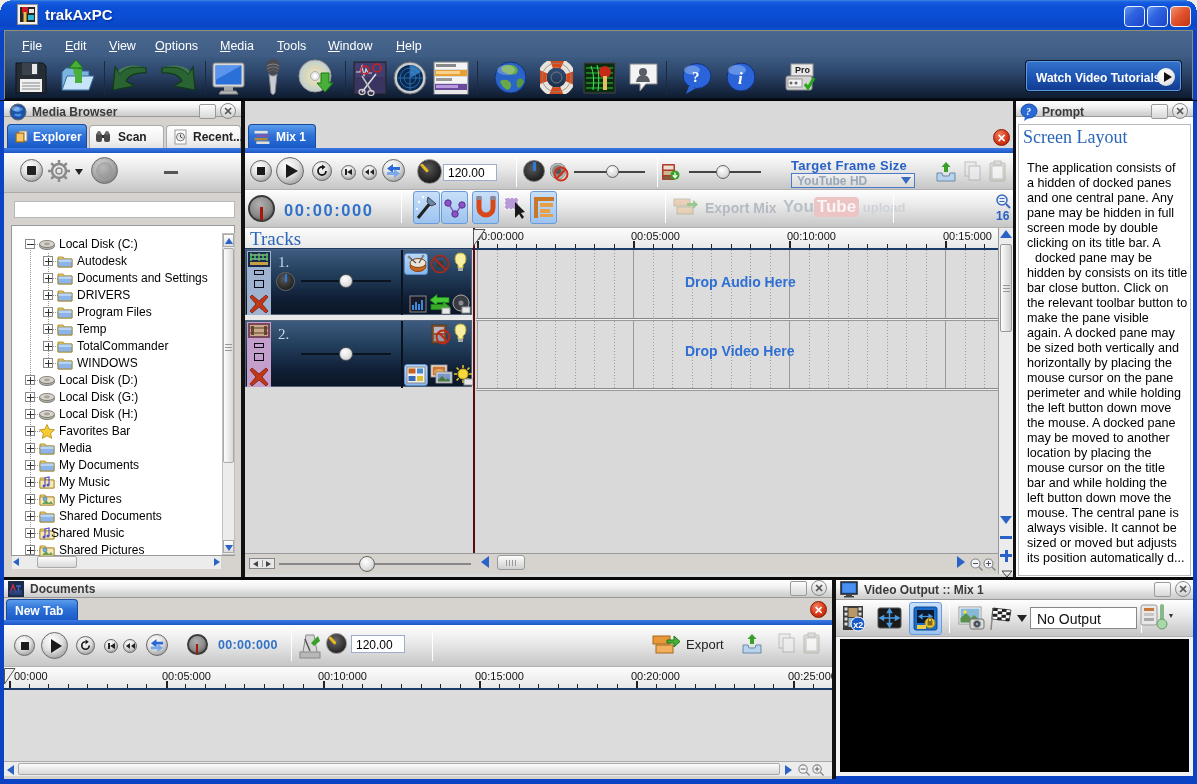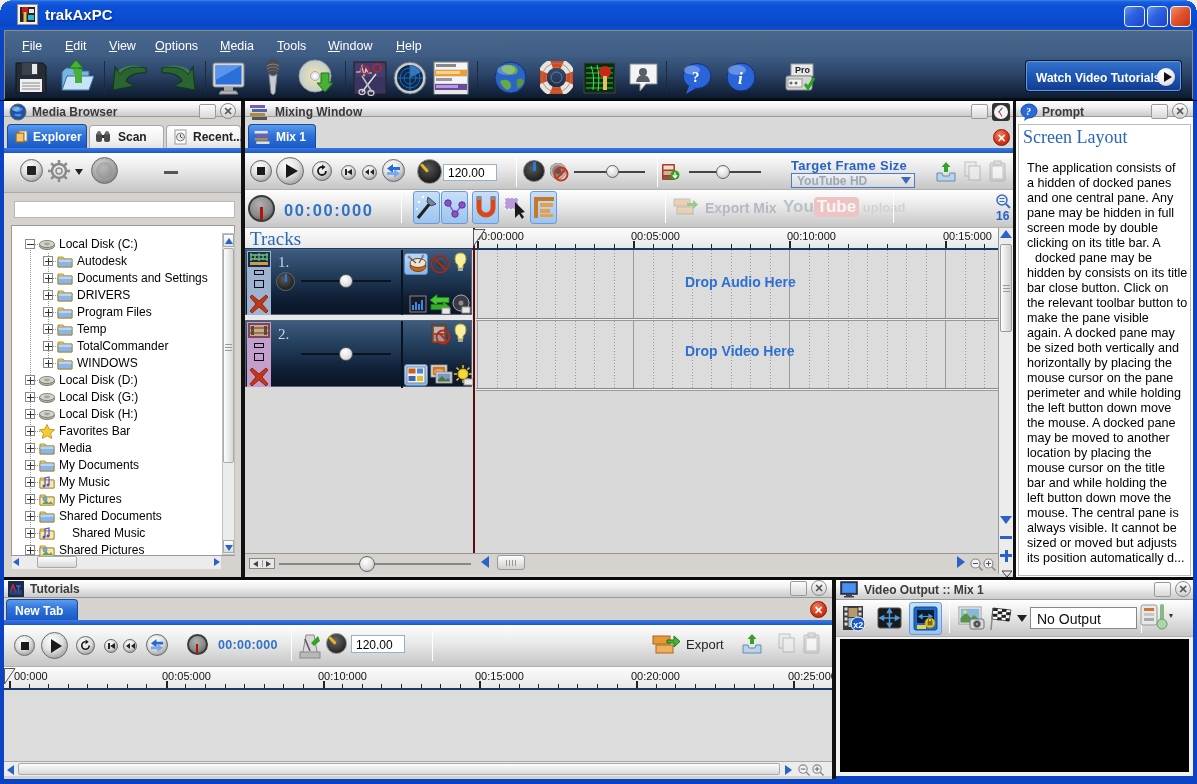--- a/index.html
+++ b/index.html
@@ -462,21 +462,21 @@
         <div style="position:absolute;left:1px;top:4px;width:7px;height:1px;background:#333;"></div>
         <div style="position:absolute;left:4px;top:1px;width:1px;height:7px;background:#333;"></div>
       </div>
       <svg style="position:absolute;left:28px;top:295px" width="16" height="14" viewBox="0 0 16 14">
         <path d="M1 3 L6 3 L7.5 5 L15 5 L15 13 L1 13 Z" fill="#f4d878" stroke="#a08020" stroke-width="0.8"></path>
         <path d="M1 5 L15 5 L15 13 L1 13 Z" fill="#f8e8b0" stroke="#a08020" stroke-width="0.8"></path>
         <path d="M6 11 L6 3 L10 2 L10 10" stroke="#5050c8" stroke-width="1.2" fill="none"></path>
         <circle cx="5" cy="11" r="1.5" fill="#5050c8"></circle>
         <circle cx="9" cy="10" r="1.5" fill="#5050c8"></circle>
       </svg>
-      <div style="position:absolute;left:61px;top:295px;white-space:nowrap;">Shared Music</div>
+      <div style="position:absolute;left:40px;top:295px;white-space:nowrap;">Shared Music</div>
       <div style="position:absolute;left:24px;top:319px;width:8px;height:1px;background-image:linear-gradient(90deg,#999 1px,transparent 1px);background-size:2px 1px;"></div>
       <div style="position:absolute;left:14px;top:314px;width:10px;height:10px;background:#fff;border:1px solid #8a8a8a;">
         <div style="position:absolute;left:1px;top:4px;width:7px;height:1px;background:#333;"></div>
         <div style="position:absolute;left:4px;top:1px;width:1px;height:7px;background:#333;"></div>
       </div>
       <svg style="position:absolute;left:28px;top:312px" width="16" height="14" viewBox="0 0 16 14">
         <path d="M1 3 L6 3 L7.5 5 L15 5 L15 13 L1 13 Z" fill="#f4d878" stroke="#a08020" stroke-width="0.8"></path>
         <path d="M1 5 L15 5 L15 13 L1 13 Z" fill="#f8e8b0" stroke="#a08020" stroke-width="0.8"></path>
         <circle cx="6" cy="7" r="2" fill="#78b0e8" stroke="#4878b0" stroke-width="0.7"></circle>
         <path d="M3 12 L7 8 L10 11 L12 9 L14 12 Z" fill="#68a060"></path>
@@ -493,35 +493,20 @@
     <div style="position:absolute;left:2px;top:311px;border-top:6px solid #2a62c8;border-left:4px solid transparent;border-right:4px solid transparent;"></div>
   </div>
 
   <div class="abs" style="left:8px;top:455px;width:209px;height:13px;background:#ececec;">
     <div style="position:absolute;left:1px;top:2px;border-right:6px solid #2a62c8;border-top:4px solid transparent;border-bottom:4px solid transparent;"></div>
     <div style="position:absolute;left:25px;top:0;width:40px;height:12px;background:linear-gradient(180deg,#fdfdfd,#d8d8d8);border:1px solid #aaa;border-radius:2px;"></div>
     <div style="position:absolute;right:1px;top:2px;border-left:6px solid #2a62c8;border-top:4px solid transparent;border-bottom:4px solid transparent;"></div>
   </div>
 </div>
 <div id="mixing" class="abs panel" style="left:245px;top:101px;width:768px;height:477px;background:#d9d9d9;">
-  <div class="ptitle">
-      <svg style="position:absolute;left:5px;top:3px" width="17" height="16" viewBox="0 0 17 16">
-        <rect x="0" y="1" width="15" height="3" fill="#7a5ab0"></rect>
-        <rect x="2" y="5" width="15" height="3" fill="#4a6ab0"></rect>
-        <rect x="0" y="9" width="15" height="3" fill="#b08a3a"></rect>
-        <rect x="2" y="13" width="15" height="3" fill="#555"></rect>
-      </svg>
-      <div class="ptext" style="left:30px;">Mixing Window</div>
-      <div class="pmax" style="left:726px;"></div>
-      <div class="abs" style="left:747px;top:2px;width:18px;height:18px;background:#333;border-radius:3px;">
-        <div style="position:absolute;left:2px;top:2px;width:14px;height:14px;border-radius:50%;background:#f4f4f4;"></div>
-        <div style="position:absolute;left:8px;top:4px;width:1px;height:6px;background:#333;transform:rotate(40deg);"></div>
-        <div style="position:absolute;left:8px;top:8px;width:1px;height:6px;background:#c04040;transform:rotate(-30deg);"></div>
-      </div>
-    </div>
   <div class="abs tab-active" style="left:3px;top:23px;width:68px;height:24px;">
       <svg style="position:absolute;left:5px;top:5px" width="16" height="14" viewBox="0 0 17 16">
         <rect x="0" y="1" width="15" height="3" fill="#e8e2da"></rect>
         <rect x="2" y="5" width="15" height="3" fill="#7a5ab0"></rect>
         <rect x="0" y="9" width="15" height="3" fill="#b08a3a"></rect>
         <rect x="2" y="13" width="15" height="3" fill="#ddd"></rect>
       </svg>
       <span style="position:absolute;left:27px;top:5px;">Mix 1</span>
     </div>
   <div class="abs" style="left:748px;top:28px;width:17px;height:17px;border-radius:50%;background:radial-gradient(circle at 38% 30%,#f08060 0%,#d83818 55%,#a82000 100%);border:1px solid #8a1800;">
@@ -979,21 +964,21 @@
   </div>
 </div>
 <div id="trakkutter" class="abs panel" style="left:4px;top:580px;width:828px;height:199px;">
   <div class="ptitle" style="height:18px;">
       <svg style="position:absolute;left:4px;top:1px" width="16" height="16" viewBox="0 0 16 16">
         <rect x="0" y="0" width="16" height="16" fill="#1a2a4a"></rect>
         <path d="M2 12 L5 4 L8 12" stroke="#c03040" stroke-width="1.5" fill="none"></path>
         <path d="M8 5 L13 5 M10.5 5 L10.5 12" stroke="#3a6ac8" stroke-width="1.5" fill="none"></path>
         <rect x="2" y="9" width="12" height="5" fill="#2a4a8a" opacity="0.7"></rect>
       </svg>
-      <div class="ptext" style="left:26px;top:2px;">Tutorials</div>
+      <div class="ptext" style="left:26px;top:2px;">Documents</div>
       <div class="pmax" style="left:786px;top:1px;"></div>
       <div class="pcls" style="left:807px;top:0;">✕</div>
     </div>
   <div class="abs tab-active" style="left:2px;top:19px;width:72px;height:21px;">
       <span style="position:absolute;left:8px;top:4px;">New Tab</span>
     </div>
   <div class="abs" style="left:806px;top:21px;width:17px;height:17px;border-radius:50%;background:radial-gradient(circle at 38% 30%,#f08060 0%,#d83818 55%,#a82000 100%);border:1px solid #8a1800;">
       <div style="position:absolute;left:3px;top:2px;color:#fff;font-size:11px;font-weight:bold;">✕</div>
     </div>
   <div class="bluebar" style="top:40px;"></div>

